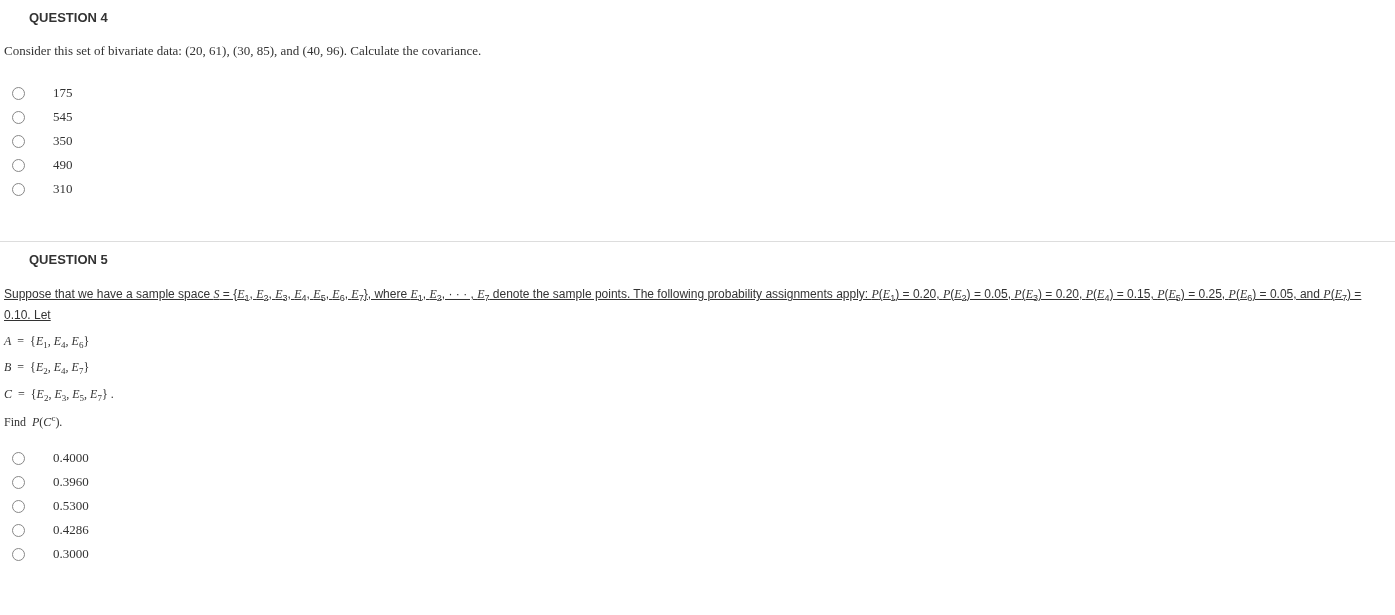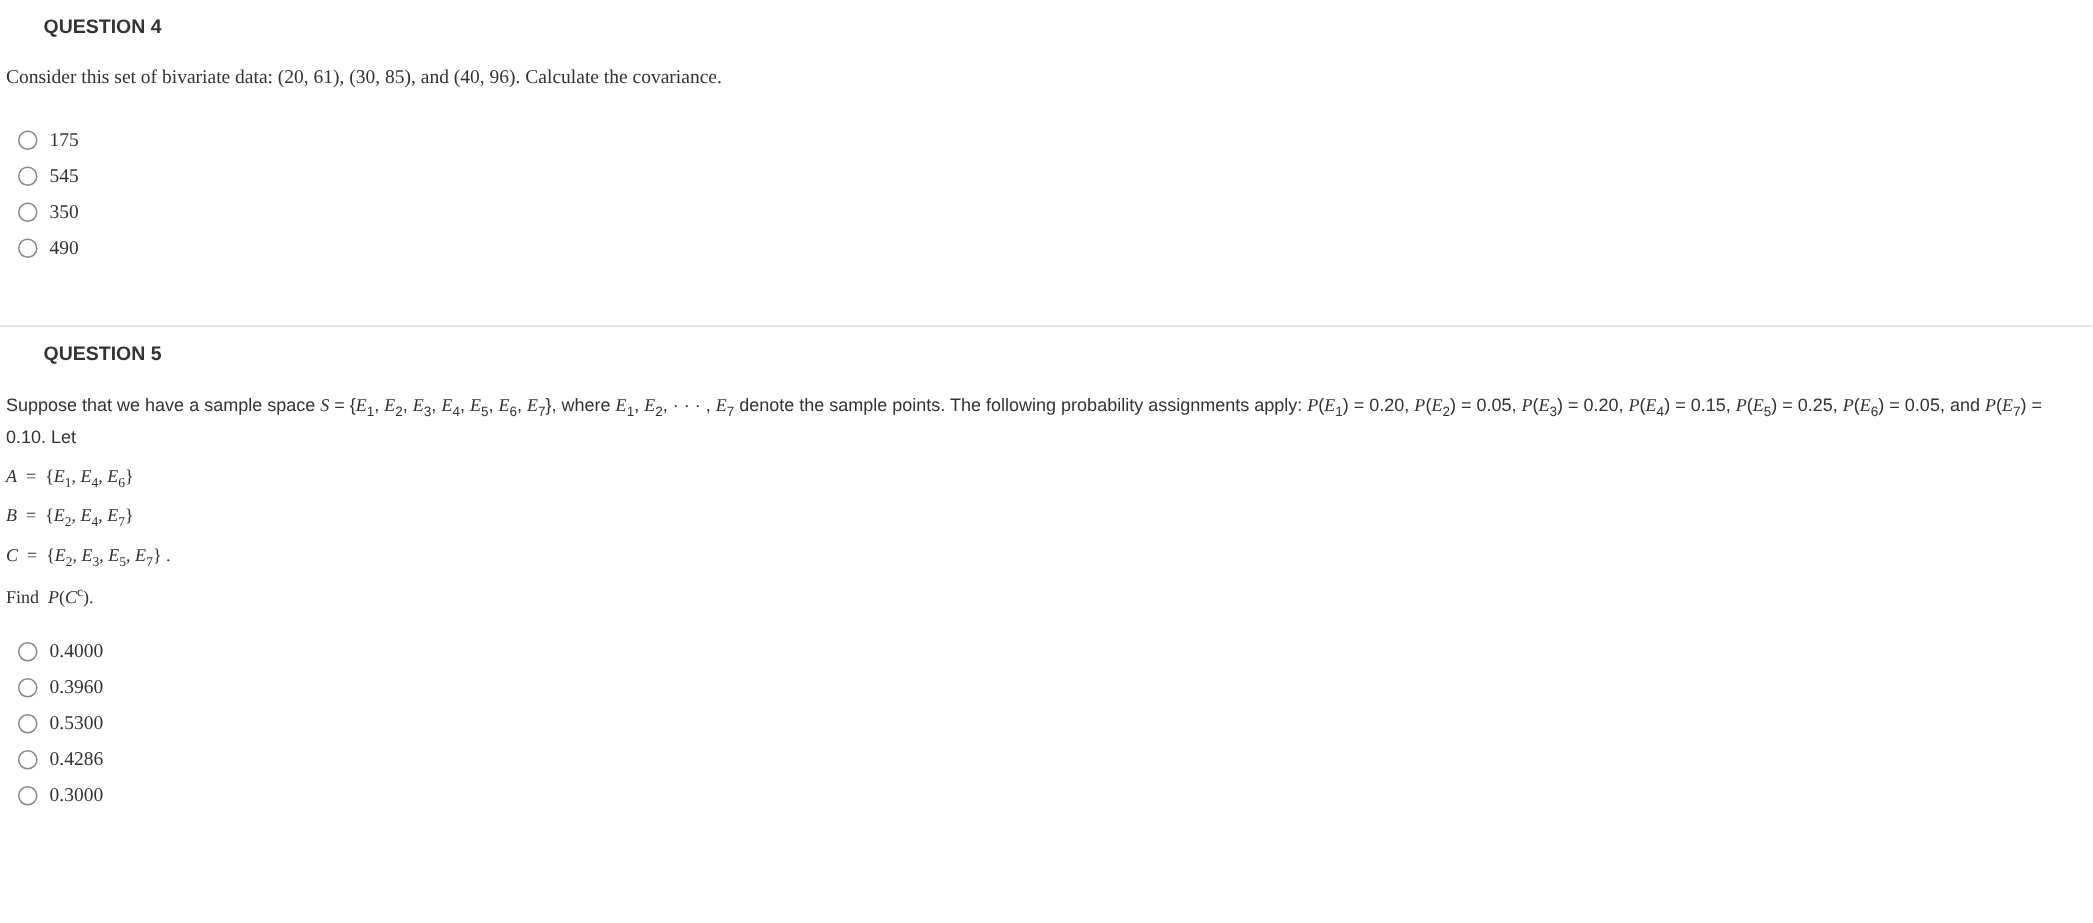--- a/index.html
+++ b/index.html
@@ -30,20 +30,21 @@
       margin-bottom: 22px;
     }
     .options {
       margin-top: 6px;
     }
     .option-row {
       display: flex;
       align-items: center;
       padding: 4px 0;
       margin-left: 8px;
+      gap: 20px;
     }
     .radio {
       width: 13px;
       height: 13px;
       border: 1px solid #888;
       border-radius: 50%;
       margin-right: 8px;
       background: #fff;
       flex-shrink: 0;
     }
@@ -52,20 +53,21 @@
       font-size: 13px;
     }
     .divider {
       border-top: 1px solid #ddd;
       margin: 20px 0 0 0;
     }
     .q5-text {
       font-size: 12px;
       line-height: 1.5;
       margin-bottom: 8px;
+      text-decoration: underline;
     }
     .math {
       font-style: italic;
       font-family: Georgia, serif;
     }
     .sub {
       font-size: 9px;
       vertical-align: sub;
     }
     .sup {
@@ -93,20 +95,24 @@
       <div class="radio"></div>
       <span class="option-label">545</span>
     </div>
     <div class="option-row">
       <div class="radio"></div>
       <span class="option-label">350</span>
     </div>
     <div class="option-row">
       <div class="radio"></div>
       <span class="option-label">490</span>
+    </div>
+    <div class="option-row">
+      <div class="radio"></div>
+      <span class="option-label">310</span>
     </div>
   </div>
 </div>
 
 <div class="divider"></div>
 
 <div class="question-block">
   <div class="question-header">QUESTION 5</div>
 
   <div class="q5-text">

